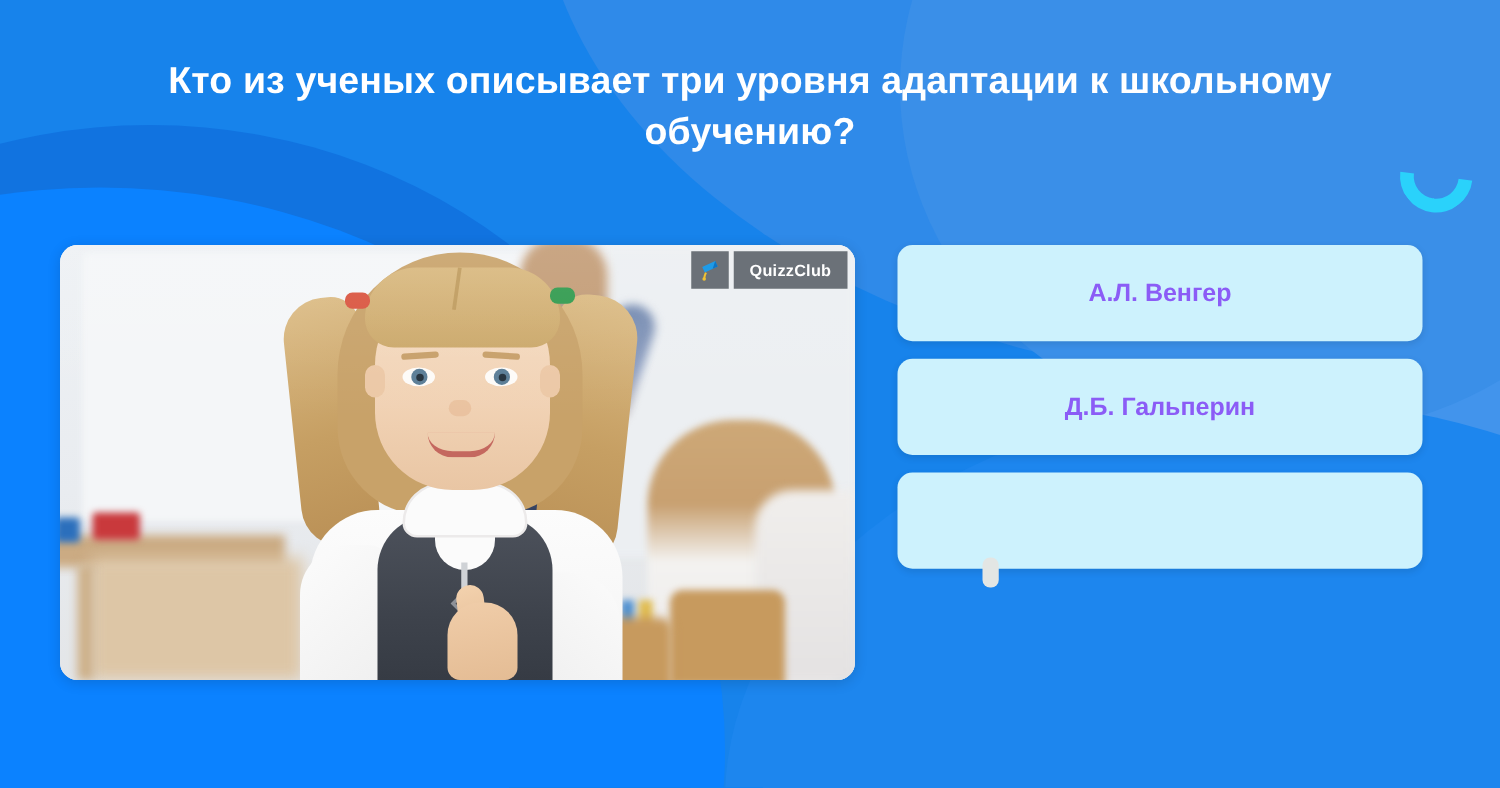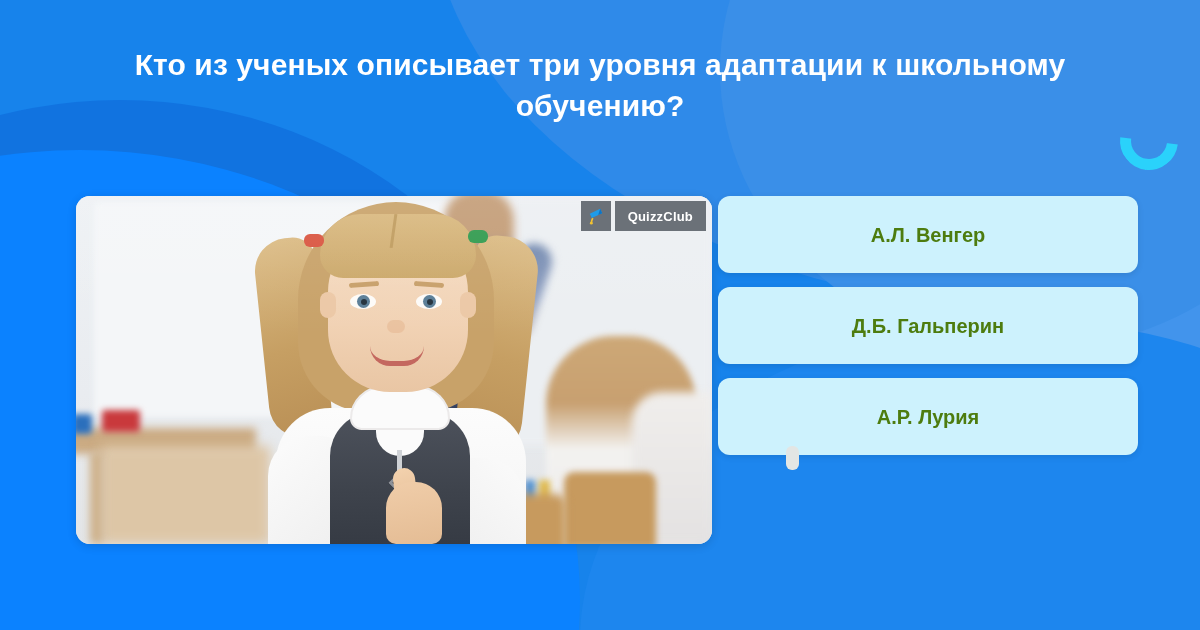--- a/index.html
+++ b/index.html
@@ -127,21 +127,21 @@
     position: absolute;
     top: 196px;
     left: 0;
     width: 1200px;
     z-index: 5;
   }
 
   
   .image-card {
     position: absolute;
-    left: 76px;
+    left: 48px;
     top: 0;
     width: 636px;
     height: 348px;
     border-radius: 14px;
     background: #e7eaee;
     overflow: hidden;
     box-shadow: 0 2px 10px rgba(0,0,0,0.14);
   }
 
   .photo {
@@ -478,21 +478,21 @@
     background: #cdf2fd;
     border-radius: 12px;
     display: flex;
     align-items: center;
     justify-content: center;
     margin-bottom: 14px;
     box-shadow: 0 2px 6px rgba(0,0,0,0.10);
   }
   .option:last-child { margin-bottom: 0; }
   .option-label {
-    color: #4d7c0f;
+    color: #8b5cf6;
     font-size: 20px;
     font-weight: bold;
     text-align: center;
     padding: 0 16px;
     line-height: 1.2;
   }
   .option-marker {
     position: absolute;
     left: 68px;
     bottom: -15px;
@@ -597,19 +597,18 @@
     </div>
 
     <div class="options">
       <div class="option">
         <span class="option-label">А.Л. Венгер</span>
       </div>
       <div class="option">
         <span class="option-label">Д.Б. Гальперин</span>
       </div>
       <div class="option">
-        <span class="option-label">А.Р. Лурия</span>
         <div class="option-marker"></div>
       </div>
     </div>
 
   </div>
 </div>
 
 </body></html>

